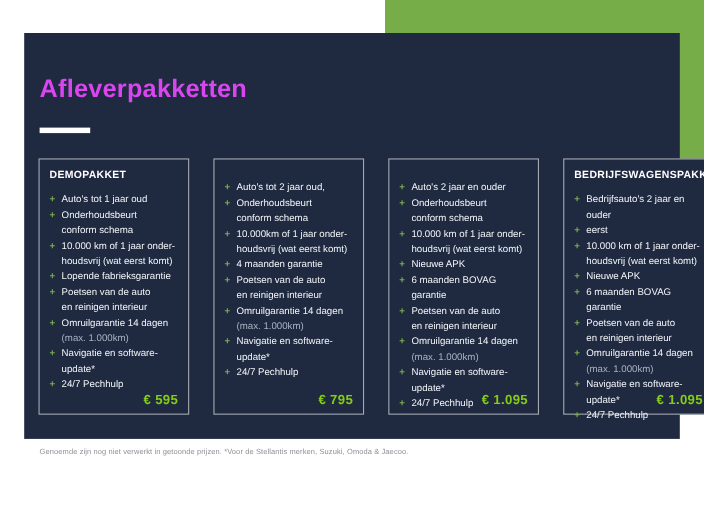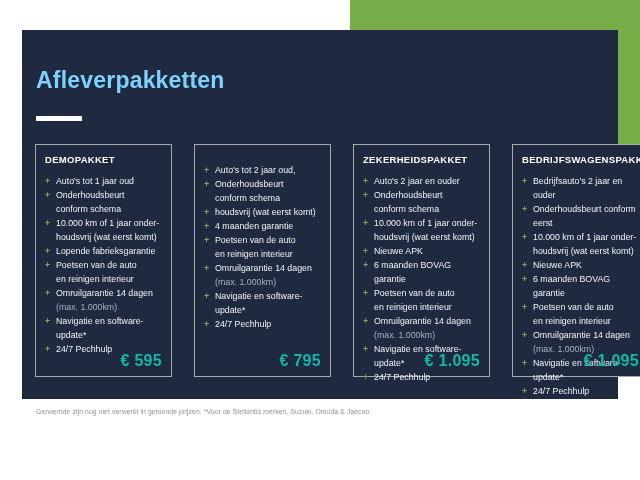--- a/index.html
+++ b/index.html
@@ -22,21 +22,21 @@
     left: 22px; top: 30px;
     width: 596px; height: 369px;
     background: #1F2940;
   }
   .slide-title {
     position: absolute;
     left: 14px; top: 37px;
     font-size: 23px;
     font-weight: 700;
     letter-spacing: 0.2px;
-    color: #7dd3fc;
+    color: #d946ef;
   }
   .title-underline {
     position: absolute;
     left: 14px; top: 86px;
     width: 46px; height: 5px;
     background: #ffffff;
   }
   .cards {
     position: absolute;
     left: 13px; top: 114px;
@@ -72,24 +72,24 @@
   li.feature .plus {
     position: absolute;
     left: 0; top: 0;
     color: #7CAD4E;
     font-weight: 700;
   }
   li.feature .line.muted { color: #A9B2C2; }
   .price {
     position: absolute;
     right: 9px; bottom: 6px;
-    font-size: 16px;
+    font-size: 12px;
     font-weight: 700;
     letter-spacing: 0.3px;
-    color: #14b8a6;
+    color: #84cc16;
   }
   .footnote {
     position: absolute;
     left: 36px; top: 408px;
     font-size: 6.8px;
     color: #8D9097;
     letter-spacing: 0.1px;
   }
 </style>
 </head>
@@ -152,20 +152,21 @@
             <span class="plus">+</span>
             <div class="line">Auto's tot 2 jaar oud,</div>
           </li>
           <li class="feature">
             <span class="plus">+</span>
             <div class="line">Onderhoudsbeurt</div>
             <div class="line">conform schema</div>
           </li>
           <li class="feature">
             <span class="plus">+</span>
+            <div class="line">10.000km of 1 jaar onder-</div>
             <div class="line">houdsvrij (wat eerst komt)</div>
           </li>
           <li class="feature">
             <span class="plus">+</span>
             <div class="line">4 maanden garantie</div>
           </li>
           <li class="feature">
             <span class="plus">+</span>
             <div class="line">Poetsen van de auto</div>
             <div class="line">en reinigen interieur</div>
@@ -181,21 +182,20 @@
           </li>
           <li class="feature">
             <span class="plus">+</span>
             <div class="line">24/7 Pechhulp</div>
           </li>
         </ul>
       <div class="price">€ 795</div>
     </div>
 
     <div class="card">
-      <div class="card-title">ZEKERHEIDSPAKKET</div>
       <ul class="features">
           <li class="feature">
             <span class="plus">+</span>
             <div class="line">Auto's 2 jaar en ouder</div>
           </li>
           <li class="feature">
             <span class="plus">+</span>
             <div class="line">Onderhoudsbeurt</div>
             <div class="line">conform schema</div>
           </li>
@@ -236,21 +236,20 @@
 
     <div class="card">
       <div class="card-title">BEDRIJFSWAGENSPAKKET</div>
       <ul class="features">
           <li class="feature">
             <span class="plus">+</span>
             <div class="line">Bedrijfsauto's 2 jaar en ouder</div>
           </li>
           <li class="feature">
             <span class="plus">+</span>
-            <div class="line">Onderhoudsbeurt conform</div>
             <div class="line">eerst</div>
           </li>
           <li class="feature">
             <span class="plus">+</span>
             <div class="line">10.000 km of 1 jaar onder-</div>
             <div class="line">houdsvrij (wat eerst komt)</div>
           </li>
           <li class="feature">
             <span class="plus">+</span>
             <div class="line">Nieuwe APK</div>

